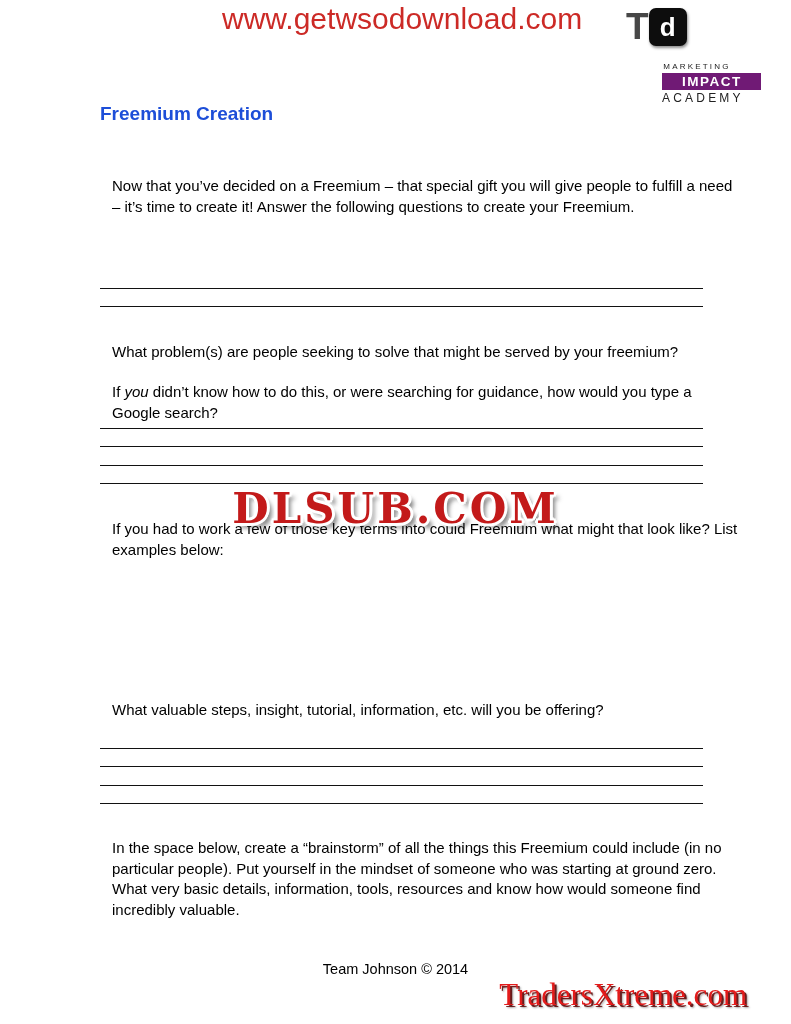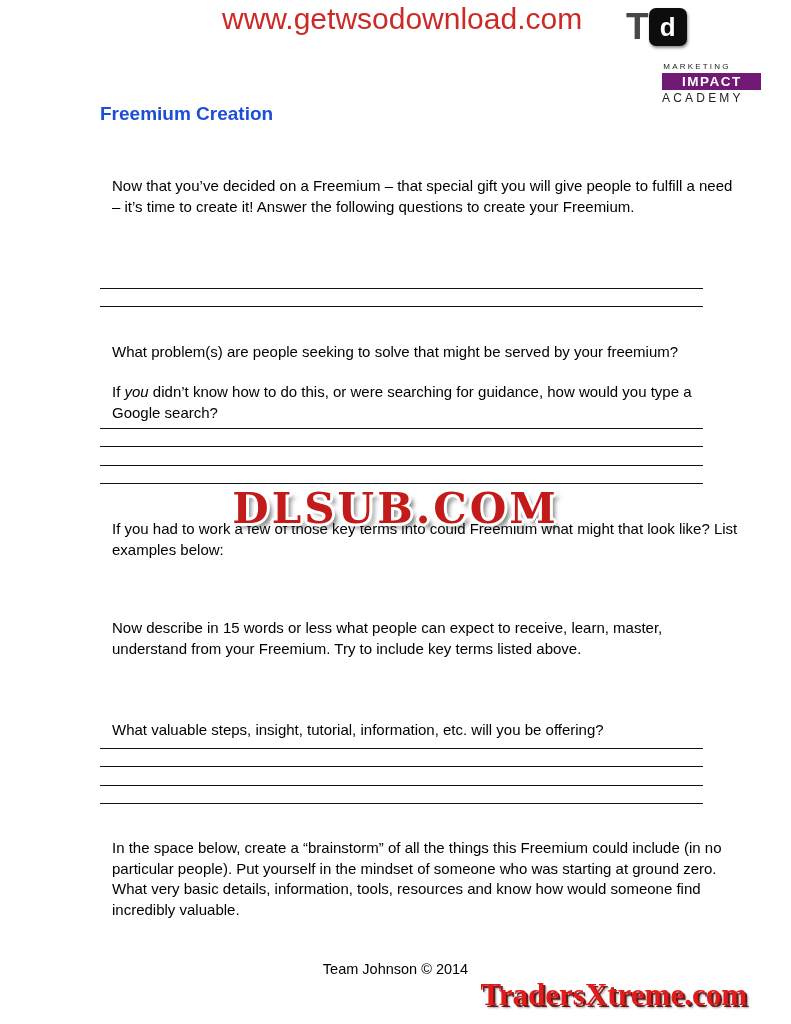--- a/index.html
+++ b/index.html
@@ -26,40 +26,40 @@
 
   .title{position:absolute;left:70px;top:103px;font-size:19px;color:#1d4ed8;margin:0;font-weight:bold;}
 
   .para{position:absolute;left:70px;width:626px;margin:12px;font-size:15px;line-height:20.5px;}
   .p-intro{top:164px;}
   .p-format{top:226px;}
   .p-problem{top:330px;}
   .p-google{top:370px;}
   .p-keyterms{top:507px;}
   .p-describe{top:606px;}
-  .p-offering{top:708px;}
+  .p-offering{top:688px;}
   .p-brainstorm{top:826px;}
 
   .lines{position:absolute;left:70px;width:603px;}
   .g1{top:270px;} .g2{top:410px;} .g3{top:730px;}
   .answer-line{height:17.5px;border-bottom:1.6px solid #121212;}
 
   
   .dlsub{position:absolute;left:50%;top:484px;transform:translateX(-50%);
          font-family:"DejaVu Serif",serif;font-weight:bold;font-size:42px;letter-spacing:3px;
          color:#c31a1a;white-space:nowrap;
          text-shadow:-2px -2px 0 #fff,2px -2px 0 #fff,-2px 2px 0 #fff,2px 2px 0 #fff,
                      0 3px 0 #fff,0 -3px 0 #fff,3px 0 0 #fff,-3px 0 0 #fff,
                      5px 5px 4px rgba(40,40,40,.55);}
 
   .footer-center{position:absolute;left:0;top:961px;width:100%;text-align:center;font-size:14.5px;}
 
   
   .traders{position:absolute;right:14px;top:977px;font-family:"Liberation Serif",serif;
-           font-weight:bold;font-size:31px;color:#e31b1b;white-space:nowrap;
+           font-weight:normal;font-size:31px;color:#e31b1b;white-space:nowrap;
            text-shadow:2px 2px 0 rgba(90,0,0,.85),3px 3px 2px rgba(0,0,0,.35);}
 </style>
 </head>
 <body>
 
 <div class="page">
 
   <div class="top-url">www.getwsodownload.com</div>
 
   <div class="brand">
@@ -93,21 +93,20 @@
     <div class="answer-line"></div>
     <div class="answer-line"></div>
     <div class="answer-line"></div>
     <div class="answer-line"></div>
   </div>
 
   <p class="para p-keyterms">If you had to work a few of those key terms into could Freemium what might that look like? List examples below:</p>
 
   <div class="dlsub">DLSUB.COM</div>
 
-  <p class="para p-describe">Now describe in 15 words or less what people can expect to receive, learn, master, understand from your Freemium. Try to include key terms listed above.</p>
 
   <p class="para p-offering">What valuable steps, insight, tutorial, information, etc. will you be offering?</p>
 
   <div class="lines g3">
     <div class="answer-line"></div>
     <div class="answer-line"></div>
     <div class="answer-line"></div>
     <div class="answer-line"></div>
   </div>
 

